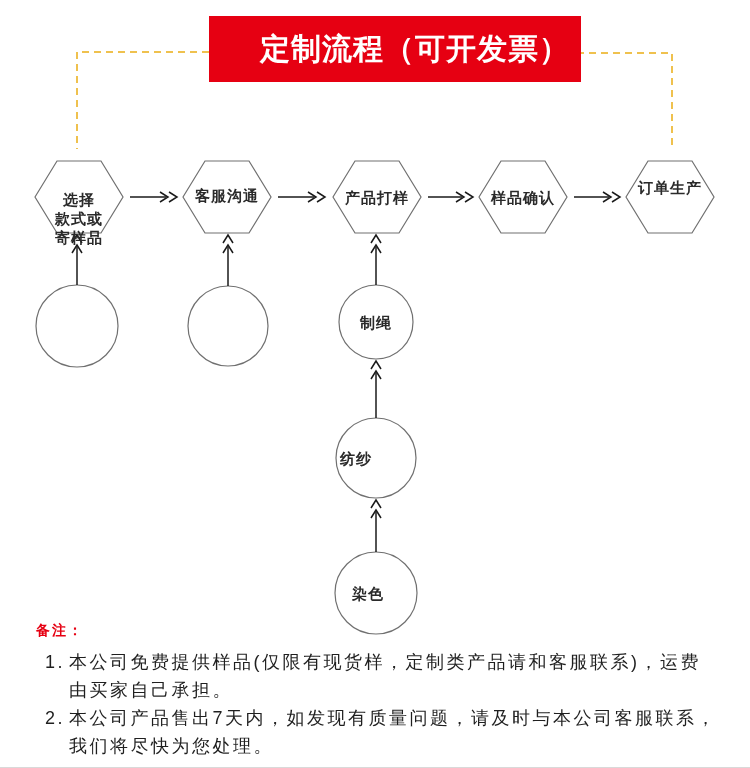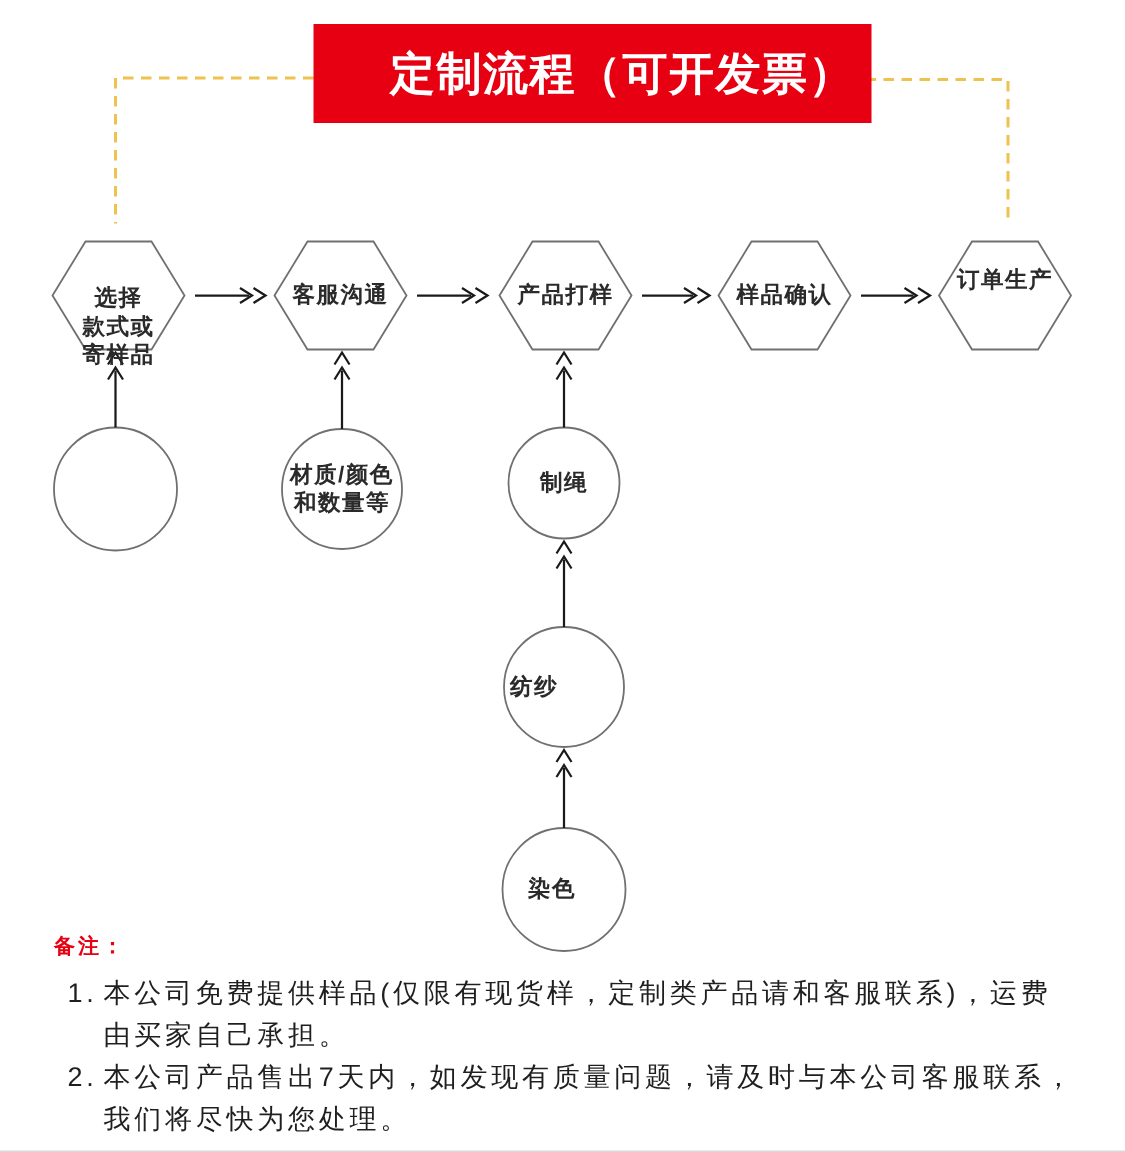--- a/index.html
+++ b/index.html
@@ -165,27 +165,25 @@
     <g stroke="#1a1a1a" stroke-width="1.5" fill="none">
       <path d="M376 552 L376 512"></path>
       <path d="M371 508 L376 500 L381 508"></path>
       <path d="M371 518 L376 510 L381 518"></path>
     </g>
   </svg>
 
   <div class="shape-label" style="left:79px;  top:197px;margin-top:21px;">选择
 款式或
 寄样品</div>
-  <div class="shape-label" style="left:227px; top:197px;">客服沟通</div>
+  <div class="shape-label" style="left:227px; top:197px;font-family:Liberation Mono, monospace;">客服沟通</div>
   <div class="shape-label" style="left:377px; top:197px;">产品打样</div>
   <div class="shape-label" style="left:523px; top:197px;">样品确认</div>
   <div class="shape-label" style="left:670px; top:187px;">订单生产</div>
 
-  <div class="shape-label" style="left:228px; top:326px;">材质/颜色
-和数量等</div>
   <div class="shape-label" style="left:376px; top:322px;">制绳</div>
   <div class="shape-label" style="left:356px; top:458px;">纺纱</div>
   <div class="shape-label" style="left:368px; top:593px;">染色</div>
 
   <div class="notes">
     <div class="notes-heading">备注：</div>
     <div class="note-item note-item-1">
       <span class="note-num">1.</span>
       <span class="note-text">本公司免费提供样品(仅限有现货样，定制类产品请和客服联系)，运费
 由买家自己承担。</span>

